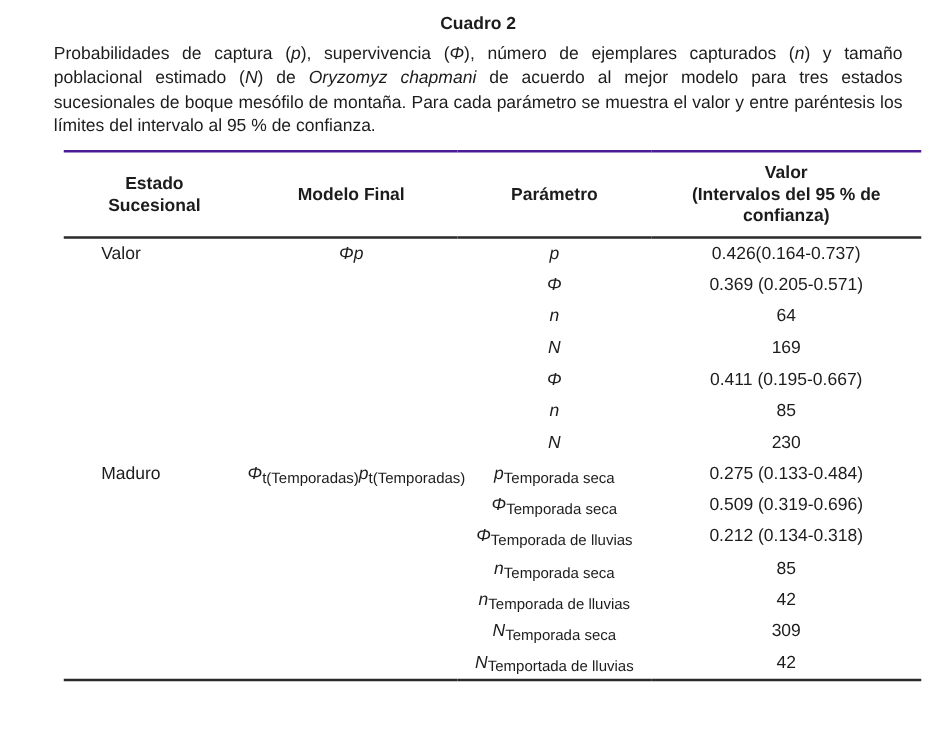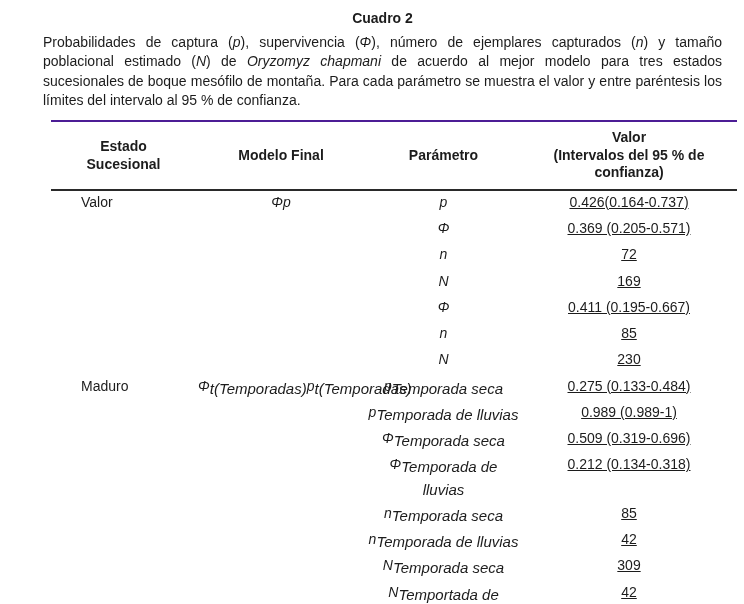--- a/index.html
+++ b/index.html
@@ -31,22 +31,22 @@
   th {
     font-weight: bold; vertical-align: middle;
     text-align: center; padding: 7px 2px; font-size: 14px;
     line-height: 1.25;
   }
   .hl { display: block; }
   td { vertical-align: top; padding: 2px 2px; line-height: 1.35; }
   .td-estado { text-align: left; padding-left: 30px; }
   .td-modelo { text-align: center; }
   .td-param  { text-align: center; }
-  .td-valor  { text-align: center; text-decoration: underline; }
-  sub.sb { font-size: 15px; font-style: italic; vertical-align: -3px; }
+  .td-valor  { text-align: center; }
+  sub.sb { font-size: 12px; vertical-align: -3px; }
 </style>
 </head>
 <body>
 
 <div class="page">
 
   <div class="title">Cuadro 2</div>
 
   <p class="caption"><span>Probabilidades de captura (</span><span class="it">p</span><span>), supervivencia (</span><span class="it">Φ</span><span>), número de ejemplares capturados (</span><span class="it">n</span><span>) y tamaño poblacional estimado (</span><span class="it">N</span><span>) de </span><span class="it">Oryzomyz chapmani</span><span> de acuerdo al mejor modelo para tres estados sucesionales de boque mesófilo de montaña. Para cada parámetro se muestra el valor y entre paréntesis los límites del intervalo al 95 % de confianza.</span></p>
 
@@ -82,21 +82,21 @@
       <tr>
         <td class="td-estado"></td>
         <td class="td-modelo"><span class="it"></span></td>
         <td class="td-param"><span class="it">Φ</span><sub class="sb"></sub></td>
         <td class="td-valor">0.369 (0.205-0.571)</td>
       </tr>
       <tr>
         <td class="td-estado"></td>
         <td class="td-modelo"><span class="it"></span></td>
         <td class="td-param"><span class="it">n</span><sub class="sb"></sub></td>
-        <td class="td-valor">72</td>
+        <td class="td-valor">64</td>
       </tr>
       <tr>
         <td class="td-estado"></td>
         <td class="td-modelo"><span class="it"></span></td>
         <td class="td-param"><span class="it">N</span><sub class="sb"></sub></td>
         <td class="td-valor">169</td>
       </tr>
       <tr>
         <td class="td-estado"></td>
         <td class="td-modelo"><span class="it"></span></td>
@@ -113,26 +113,20 @@
         <td class="td-estado"></td>
         <td class="td-modelo"><span class="it"></span></td>
         <td class="td-param"><span class="it">N</span><sub class="sb"></sub></td>
         <td class="td-valor">230</td>
       </tr>
       <tr>
         <td class="td-estado">Maduro</td>
         <td class="td-modelo"><span class="it">Φ</span><sub class="sb">t(Temporadas)</sub><span class="it">p</span><sub class="sb">t(Temporadas)</sub></td>
         <td class="td-param"><span class="it">p</span><sub class="sb">Temporada seca</sub></td>
         <td class="td-valor">0.275 (0.133-0.484)</td>
-      </tr>
-      <tr>
-        <td class="td-estado"></td>
-        <td class="td-modelo"><span class="it"></span></td>
-        <td class="td-param"><span class="it">p</span><sub class="sb">Temporada de lluvias</sub></td>
-        <td class="td-valor">0.989 (0.989-1)</td>
       </tr>
       <tr>
         <td class="td-estado"></td>
         <td class="td-modelo"><span class="it"></span></td>
         <td class="td-param"><span class="it">Φ</span><sub class="sb">Temporada seca</sub></td>
         <td class="td-valor">0.509 (0.319-0.696)</td>
       </tr>
       <tr>
         <td class="td-estado"></td>
         <td class="td-modelo"><span class="it"></span></td>

